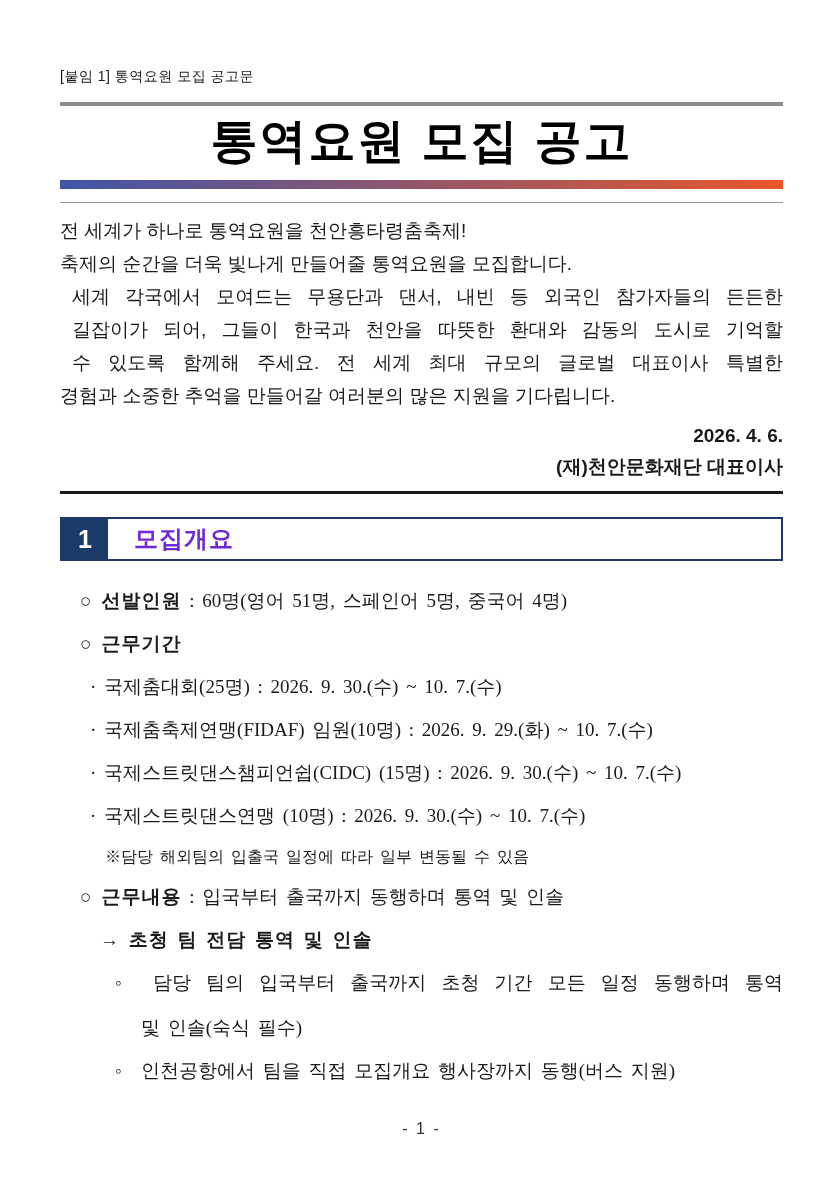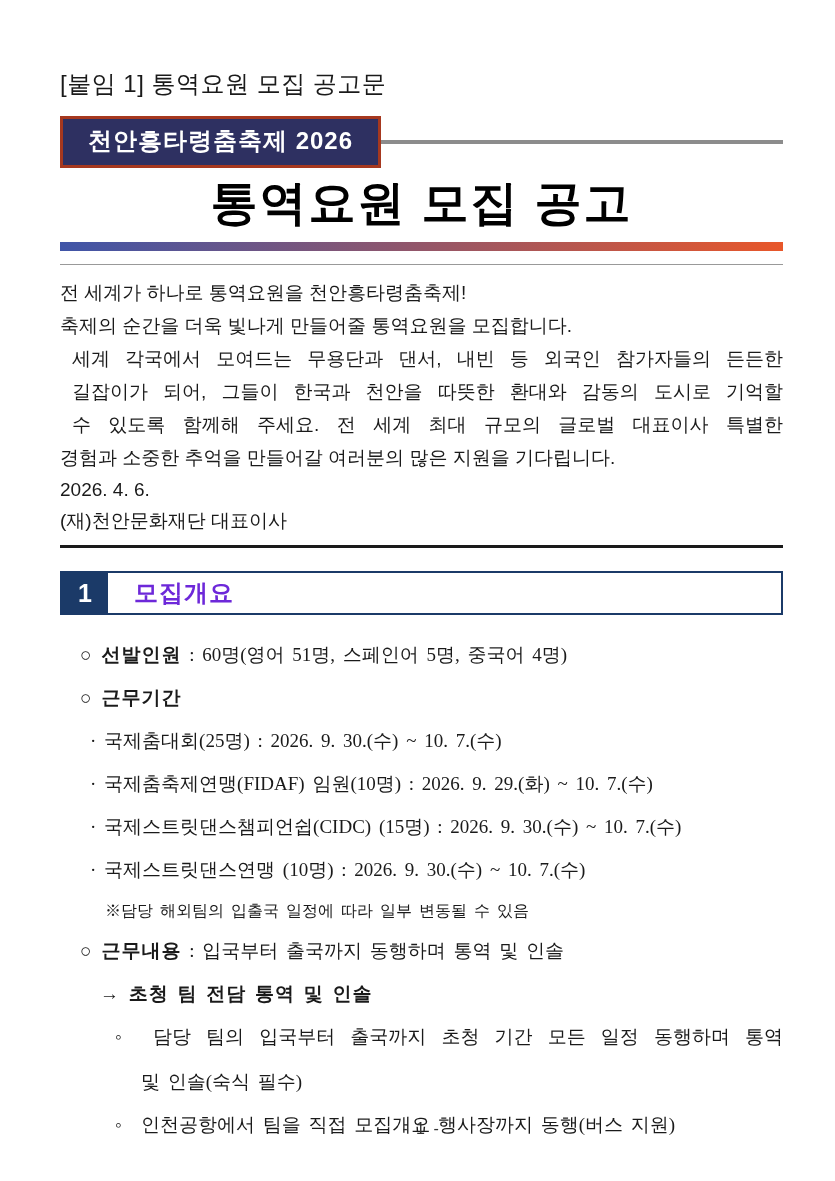--- a/index.html
+++ b/index.html
@@ -10,21 +10,21 @@
     color: #111111;
     position: relative;
     overflow: hidden;
   }
   .page {
     position: absolute; left: 60px; top: 0;
     width: 723px; height: 1181px;
   }
   .attachment-label {
     padding-top: 68px;
-    font-size: 24px;
+    font-size: 14px;
     letter-spacing: 0.5px;
     color: #1a1a1a;
   }
   .badge-row {
     margin-top: 16px;
     display: flex;
     align-items: center;
   }
   .festival-badge {
     background: #2E3061;
@@ -60,24 +60,26 @@
     background: #999999;
   }
   .intro {
     margin-top: 11px;
     font-size: 19px;
     line-height: 33px;
     color: #1a1a1a;
   }
   .just { text-align: justify; text-align-last: justify; margin-left: 12px; }
   .date-block {
-    margin-top: 0;
+    margin-top: 8px;
+    text-align: right;
     font-size: 19px;
     line-height: 31px;
     color: #1a1a1a;
+    font-weight: bold;
   }
   .section-divider {
     margin-top: 9px;
     height: 3px;
     background: #1a1a1a;
   }
   .section-header {
     margin-top: 23px;
     border: 2px solid #1B3A68;
     height: 44px;
@@ -134,21 +136,20 @@
   }
 </style>
 </head>
 <body>
 
 <div class="page">
 
   <div class="attachment-label">[붙임 1] 통역요원 모집 공고문</div>
 
   <div class="badge-row">
-    <div class="festival-badge">천안흥타령춤축제 2026</div>
     <div class="badge-rule"></div>
   </div>
 
   <div class="page-title">통역요원 모집 공고</div>
 
   <div class="gradient-bar"></div>
   <div class="divider-thin"></div>
 
   <div class="intro">
     <div class="intro-line">전 세계가 하나로 통역요원을 천안흥타령춤축제!</div>

